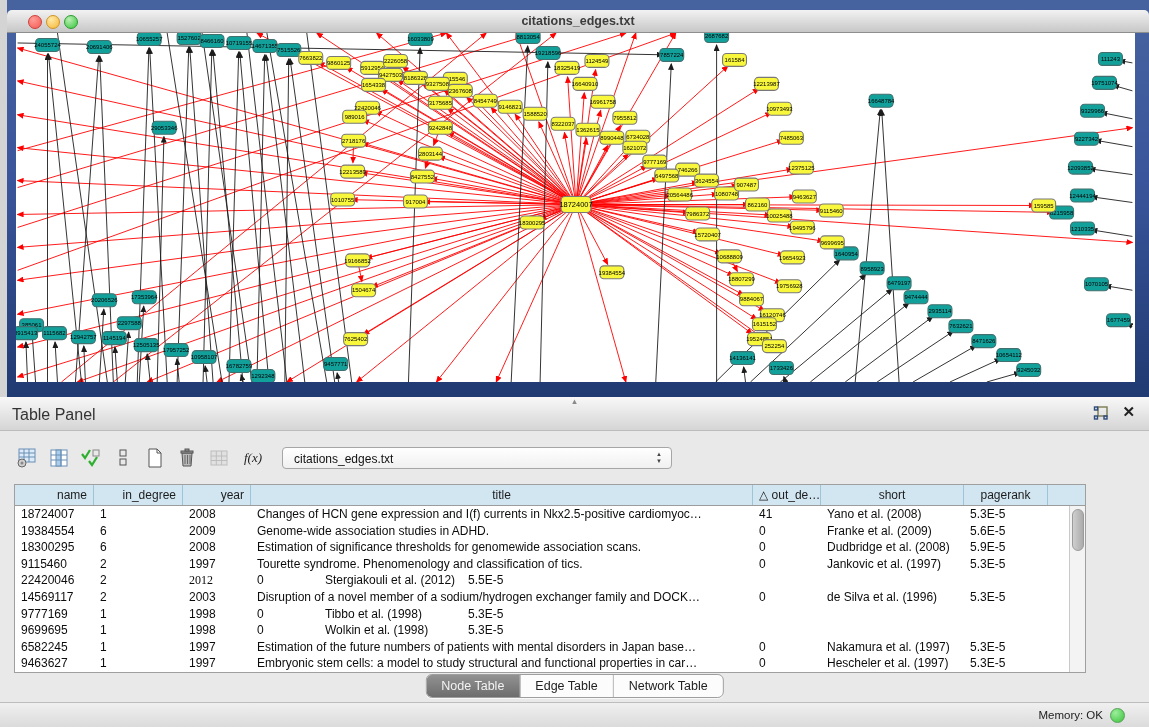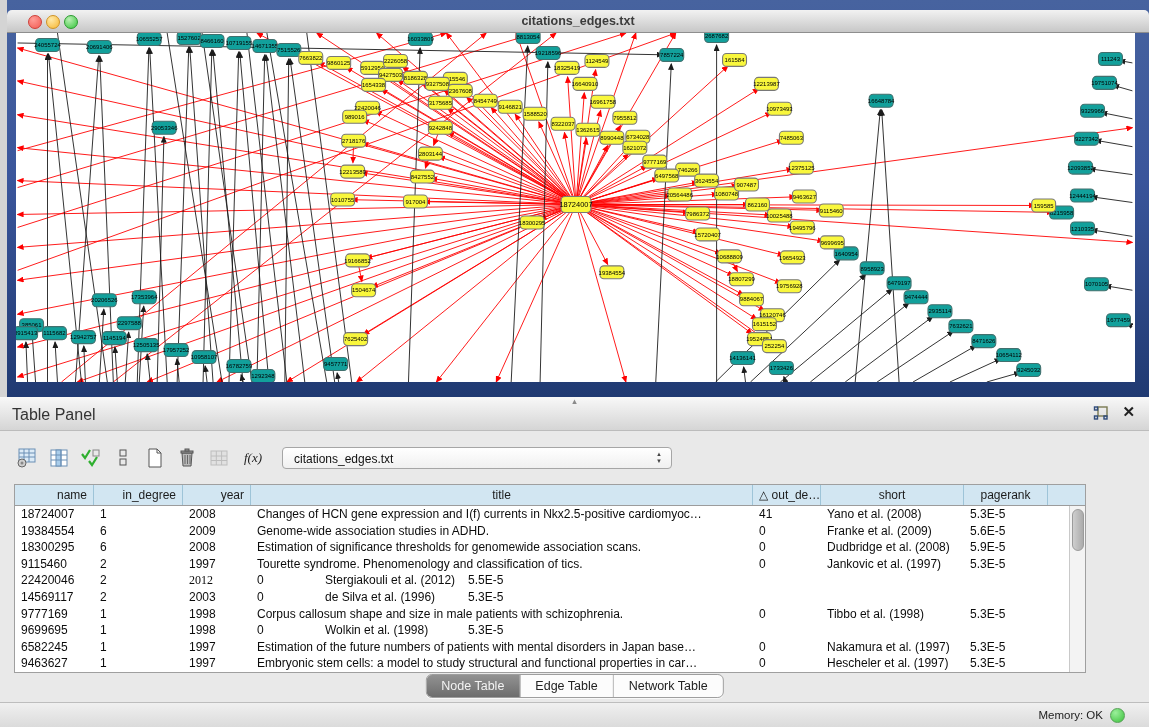--- a/index.html
+++ b/index.html
@@ -869,29 +869,29 @@
           <div class="td" style="width: 89px;">2</div>
           <div class="td" style="width: 68px; font-family: Liberation Serif, serif;">2012</div>
           <div class="td" style="width: 68px;">0</div>
           <div class="td" style="width: 143px;">Stergiakouli et al. (2012)</div>
           <div class="td" style="width: 84px;">5.5E-5</div>
         </div>
         <div class="tr">
           <div class="td" style="width: 79px;">14569117</div>
           <div class="td" style="width: 89px;">2</div>
           <div class="td" style="width: 68px;">2003</div>
+          <div class="td" style="width: 502px;">Disruption of a novel member of a sodium/hydrogen exchanger family and DOCK…</div>
           <div class="td" style="width: 68px;">0</div>
           <div class="td" style="width: 143px;">de Silva et al. (1996)</div>
           <div class="td" style="width: 84px;">5.3E-5</div>
         </div>
         <div class="tr">
           <div class="td" style="width: 79px;">9777169</div>
           <div class="td" style="width: 89px;">1</div>
           <div class="td" style="width: 68px;">1998</div>
-          <div class="td" style="width: 502px;">Corpus callosum shape and size in male patients with schizophrenia.</div>
           <div class="td" style="width: 68px;">0</div>
           <div class="td" style="width: 143px;">Tibbo et al. (1998)</div>
           <div class="td" style="width: 84px;">5.3E-5</div>
         </div>
         <div class="tr">
           <div class="td" style="width: 79px;">9699695</div>
           <div class="td" style="width: 89px;">1</div>
           <div class="td" style="width: 68px;">1998</div>
           <div class="td" style="width: 68px;">0</div>
           <div class="td" style="width: 143px;">Wolkin et al. (1998)</div>

